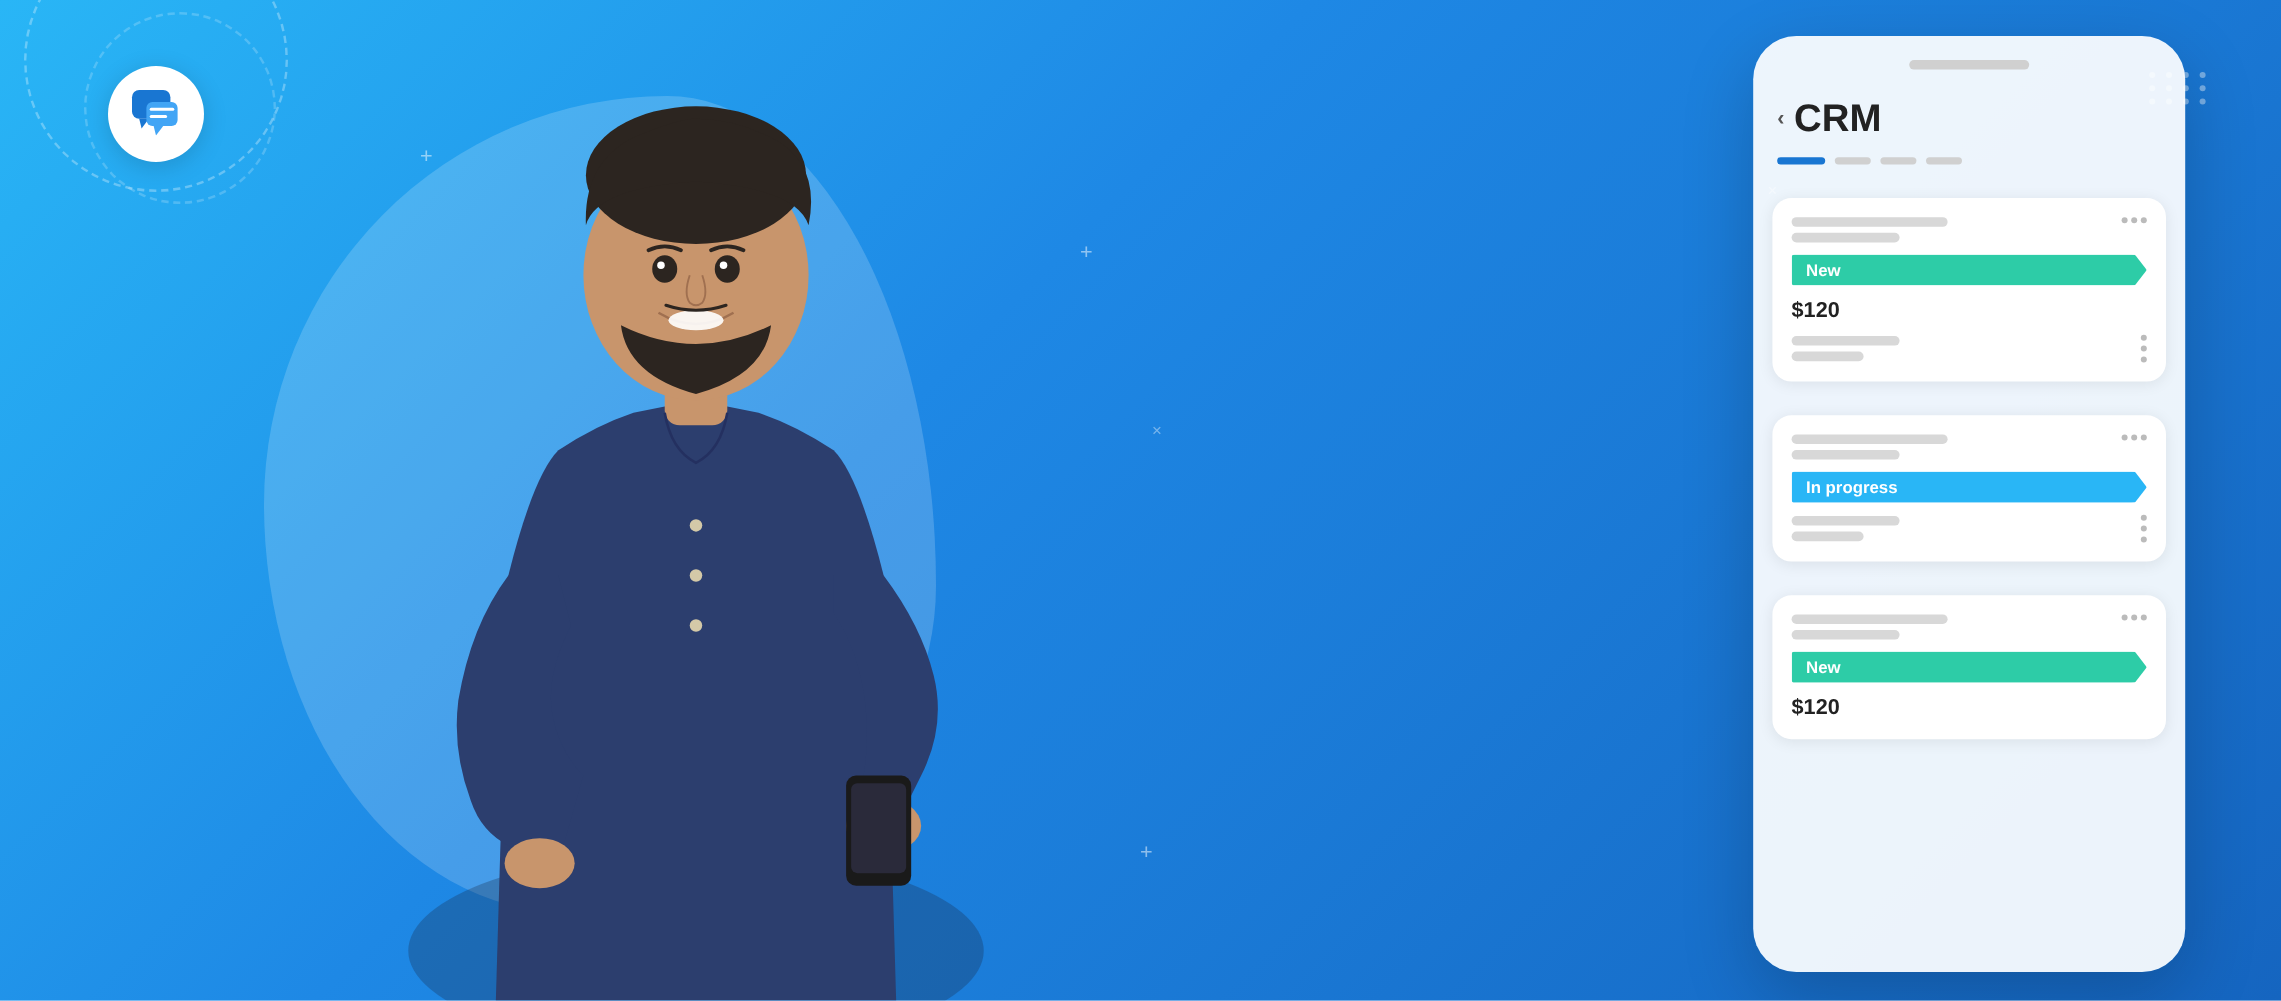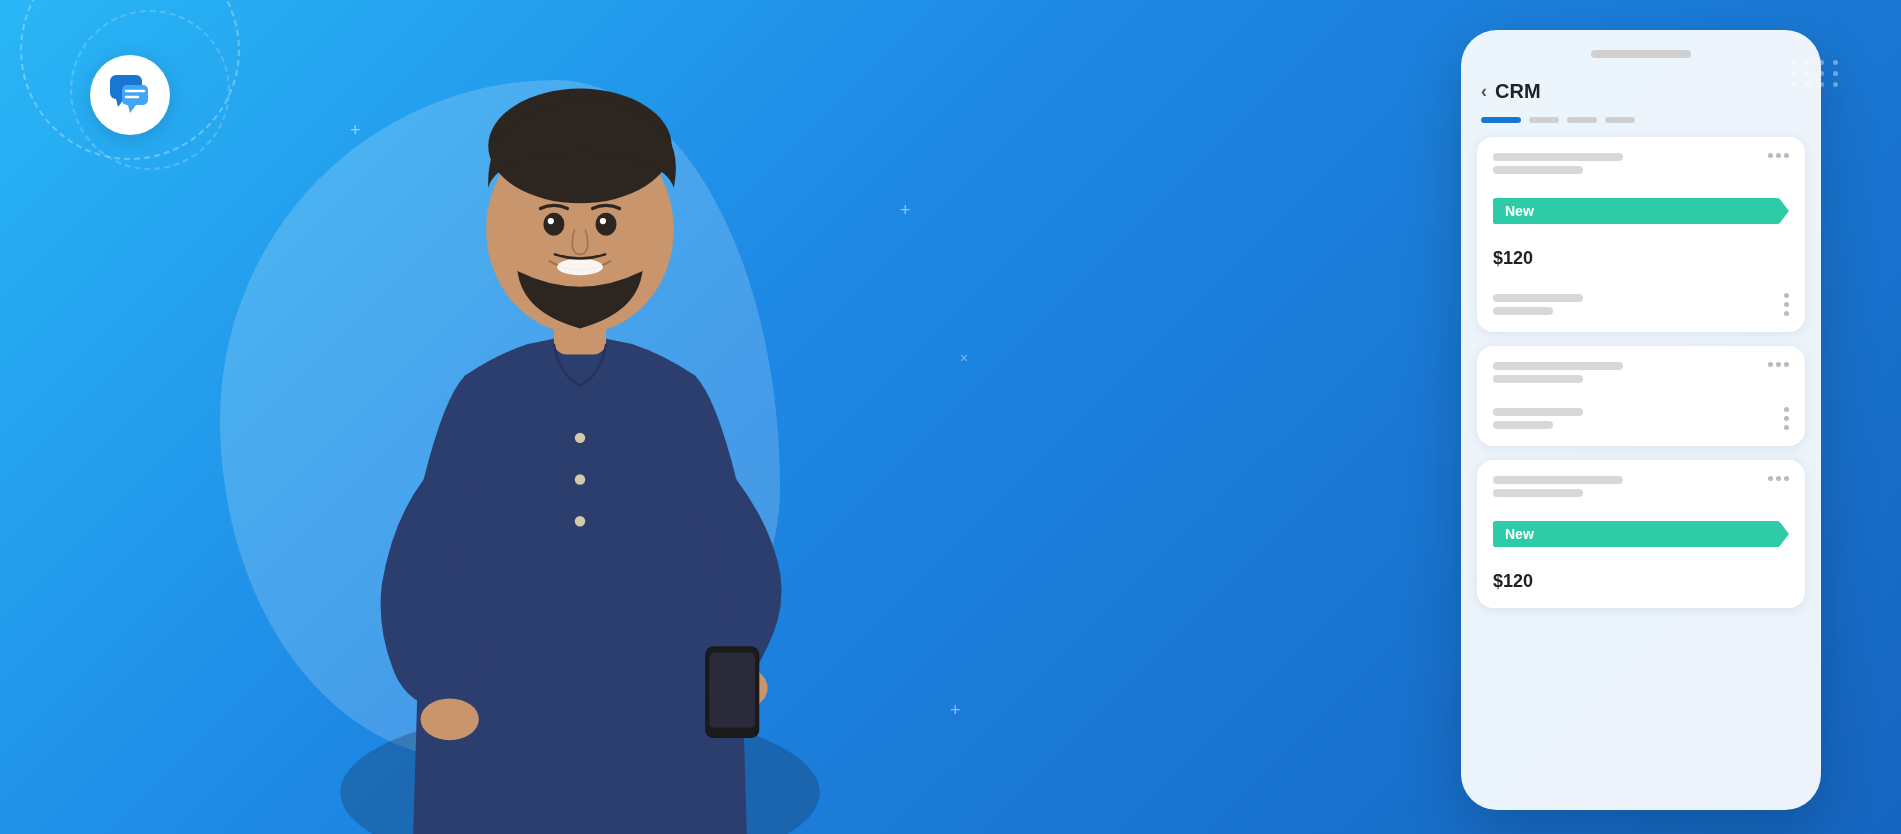--- a/index.html
+++ b/index.html
@@ -114,21 +114,21 @@
       align-items: center;
       gap: 8px;
       padding: 0 4px;
     }
     .back-arrow {
       color: #555;
       font-size: 18px;
       font-weight: bold;
     }
     .phone-title {
-      font-size: 20px;
+      font-size: 32px;
       font-weight: 700;
       color: #222;
     }
 
     
     .phone-tabs {
       display: flex;
       gap: 8px;
       padding: 0 4px;
     }
@@ -146,21 +146,22 @@
     }
 
     
     .crm-card {
       background: white;
       border-radius: 16px;
       padding: 16px;
       box-shadow: 0 2px 12px rgba(0,0,0,0.08);
       display: flex;
       flex-direction: column;
-      gap: 24px;
+      gap: 10px;
+      margin-top: 14px;
     }
 
     .card-header {
       display: flex;
       justify-content: space-between;
       align-items: flex-start;
     }
 
     .card-title-lines {
       display: flex;
@@ -415,20 +416,21 @@
         <div class="card-title-lines">
           <div class="skeleton-line long"></div>
           <div class="skeleton-line medium"></div>
         </div>
         <div class="card-menu">
           <div class="card-menu-dot"></div>
           <div class="card-menu-dot"></div>
           <div class="card-menu-dot"></div>
         </div>
       </div>
+      <div class="status-badge in-progress">In progress</div>
       <div class="card-footer">
         <div class="card-footer-lines">
           <div class="skeleton-line medium"></div>
           <div class="skeleton-line short"></div>
         </div>
         <div class="card-footer-dots">
           <div class="footer-dot"></div>
           <div class="footer-dot"></div>
           <div class="footer-dot"></div>
         </div>

